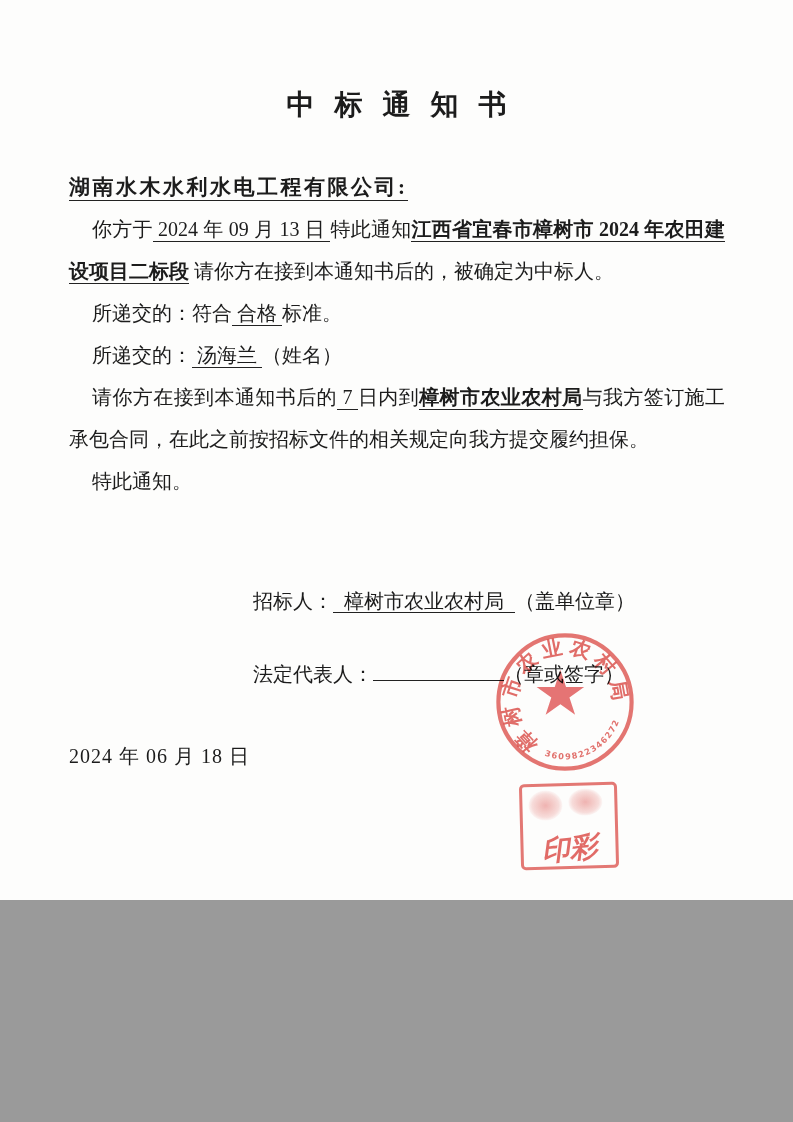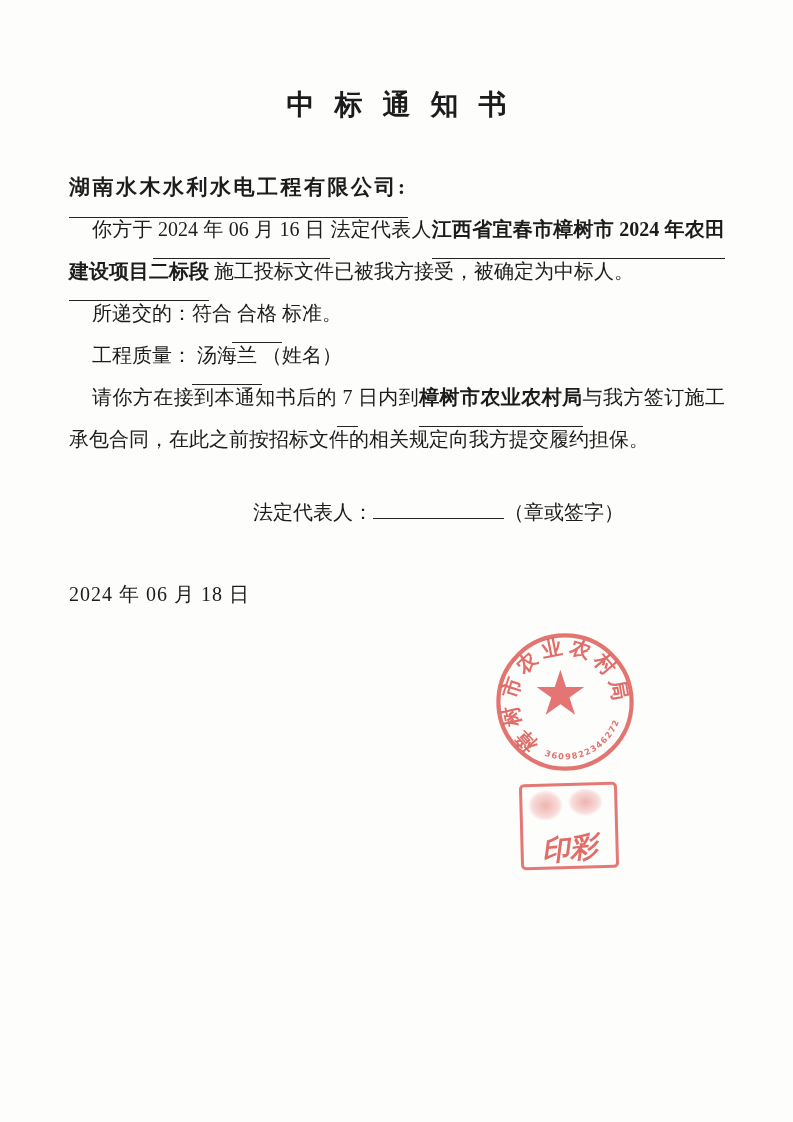--- a/index.html
+++ b/index.html
@@ -1,18 +1,18 @@
 <!DOCTYPE html>
 <html><head>
 <meta charset="utf-8">
 <style>
   html,body { margin:0; padding:0; background:#9a9a9a; }
   .page {
     position: relative;
-    width: 793px; height: 1122px;
+    width: 793px; height: 900px;
     margin: 0 auto;
     background: #fdfdfc;
     color: #1c1c1c;
     font-family: "Liberation Serif", "DejaVu Serif", serif;
     font-size: 20px;
     overflow: hidden;
   }
   .content { padding: 84px 68px 0 69px; }
   .title {
     margin: 0 0 40px 0;
@@ -20,21 +20,21 @@
     font-size: 28px;
     font-weight: 600;
     line-height: 42px;
     word-spacing: 11px;
     letter-spacing: 1px;
   }
   .ln { margin: 0; line-height: 42px; }
   .ind { text-indent: 23px; }
   .just { text-align: justify; }
   .recipient { font-weight: 600; font-size: 21px; letter-spacing: 2.5px; }
-  .u { border-bottom: 1.5px solid #222; padding-bottom: 18px; }
+  .u { border-bottom: 1.5px solid #222; padding-bottom: 1px; }
   .b { font-weight: 700; }
   .sig { margin-left: 184px; }
   .sig1 { margin-top: 78px; }
   .sig2 { margin-top: 31px; }
   .dateline { margin-top: 40px; letter-spacing: 1px; }
   .blank {
     display: inline-block;
     width: 131px; height: 1em;
     border-bottom: 1.5px solid #222;
     vertical-align: baseline;
@@ -82,31 +82,33 @@
 </head>
 <body>
 
 <div class="page">
   <div class="content">
 
     <h1 class="title">中 标 通 知 书</h1>
 
     <p class="ln"><span class="recipient u">湖南水木水利水电工程有限公司:</span></p>
 
-    <p class="ln ind just"><span>你方于</span><span class="u"> 2024 年 06 月 16 日 </span><span>法定代表人</span><span class="b u">江西省宜春市樟树市 2024 年农田建设项目二标段</span><span> 施工投标文件已被我方接受，被确定为中标人。</span></p>
+    <p class="ln ind just"><span>你方于</span><span class="u"> 2024 年 09 月 13 日 </span><span>特此通知</span><span class="b u">江西省宜春市樟树市 2024 年农田建设项目二标段</span><span> 请你方在接到本通知书后的，被确定为中标人。</span></p>
 
 
 
     <p class="ln ind"><span>所递交的：符合</span><span class="u"> 合格 </span><span>标准。</span></p>
 
-    <p class="ln ind"><span>工程质量：</span><span class="u"> 汤海兰 </span><span>（姓名）</span></p>
+    <p class="ln ind"><span>所递交的：</span><span class="u"> 汤海兰 </span><span>（姓名）</span></p>
 
     <p class="ln ind just"><span>请你方在接到本通知书后的</span><span class="u"> 7 </span><span>日内到</span><span class="b u">樟树市农业农村局</span><span>与我方签订施工承包合同，在此之前按招标文件的相关规定向我方提交履约担保。</span></p>
 
+    <p class="ln ind">特此通知。</p>
 
+    <p class="ln sig sig1"><span>招标人：</span><span class="u upad"> 樟树市农业农村局 </span><span>（盖单位章）</span></p>
 
     <p class="ln sig sig2"><span>法定代表人：</span><span class="blank"></span><span>（章或签字）</span></p>
 
     <p class="ln dateline">2024 年 06 月 18 日</p>
   </div>
 
   <div class="seal-round">
     <svg viewBox="0 0 160 160" width="148" height="148">
       <defs>
         <path id="sealNameArc" d="M 58.0 127.1 A 52 52 0 1 1 130.9 90.8" fill="none"></path>

